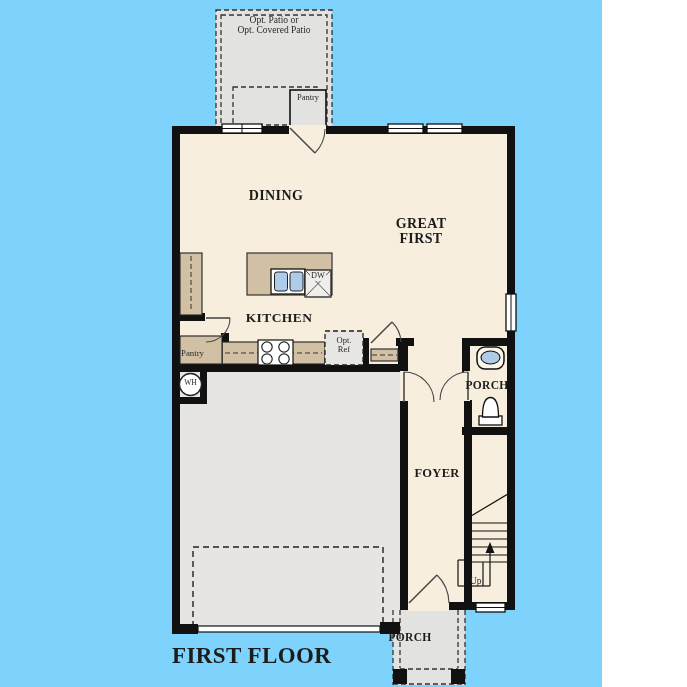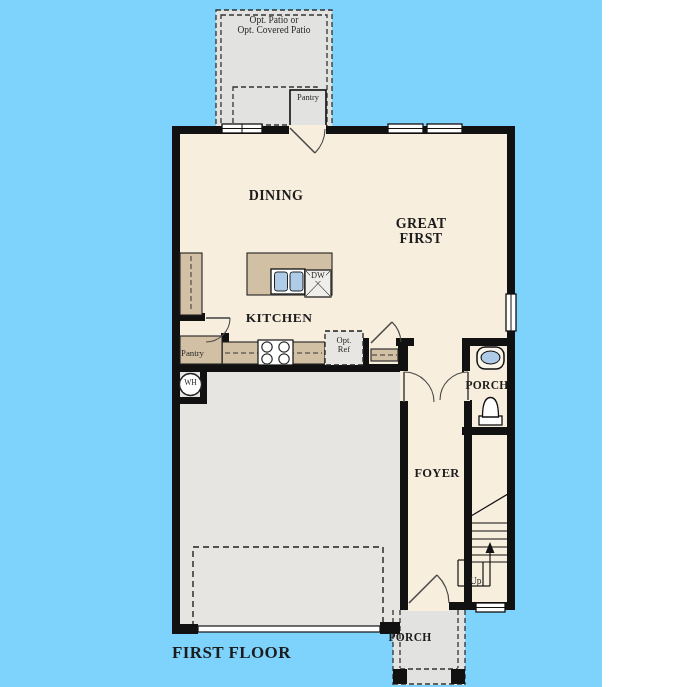--- a/index.html
+++ b/index.html
@@ -6,21 +6,21 @@
   .plan{
     position:relative;width:602px;height:687px;background:#7dd3fc;
     font-family:Liberation Serif, serif;color:#1c1c1c;overflow:hidden;
   }
   .plan svg{position:absolute;left:0;top:0;}
   .lbl{position:absolute;white-space:nowrap;line-height:1.08;}
   .room{font-weight:bold;font-size:14px;letter-spacing:.4px;}
   .room-sm{font-weight:bold;font-size:11.5px;letter-spacing:.3px;}
   .tiny{font-size:9px;color:#2a2a2a;}
   .ctr{transform:translateX(-50%);text-align:center;}
-  .title{font-weight:bold;font-size:17px;letter-spacing:.4px;}
+  .title{font-weight:bold;font-size:23px;letter-spacing:.4px;}
 </style>
 </head>
 <body>
 
 <div class="plan">
 
 <svg width="687" height="687" viewBox="0 0 687 687">
 
   <rect x="172" y="126" width="343" height="484" fill="#f7eede"></rect>
   <rect x="216" y="10" width="116" height="117" fill="#e2e2e0"></rect>

